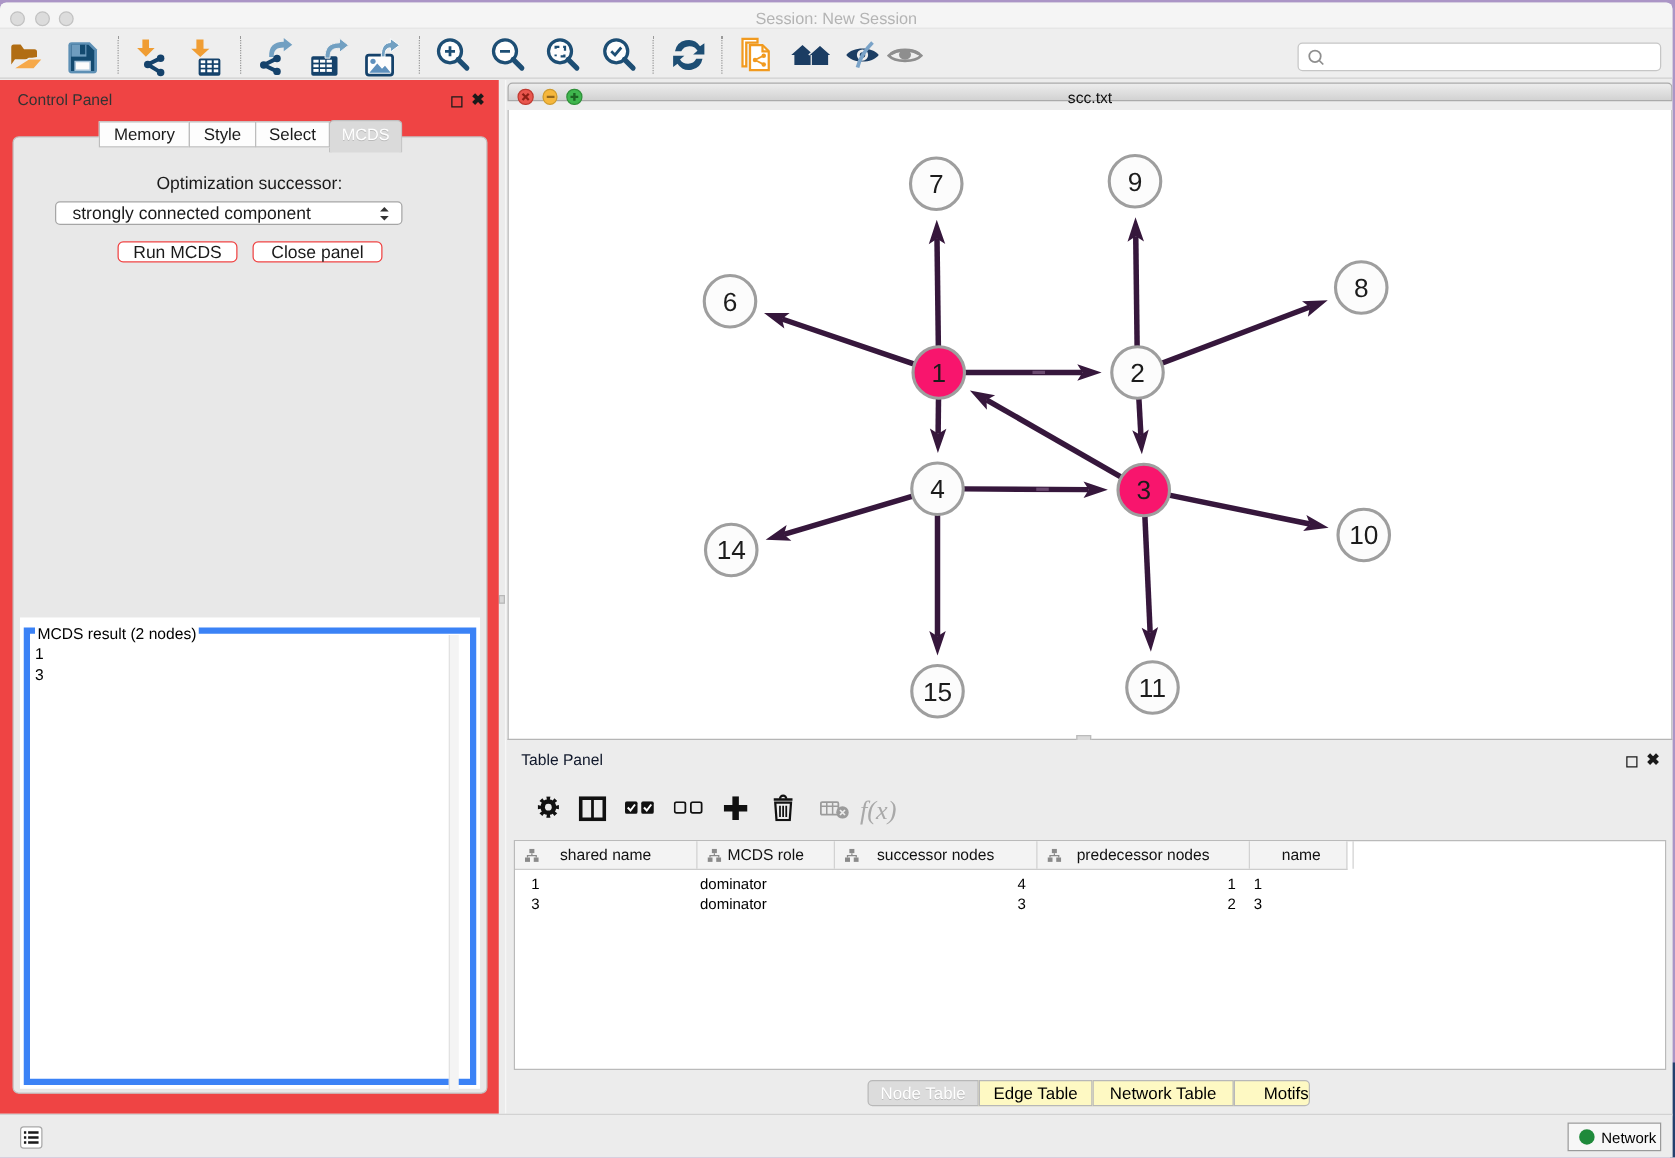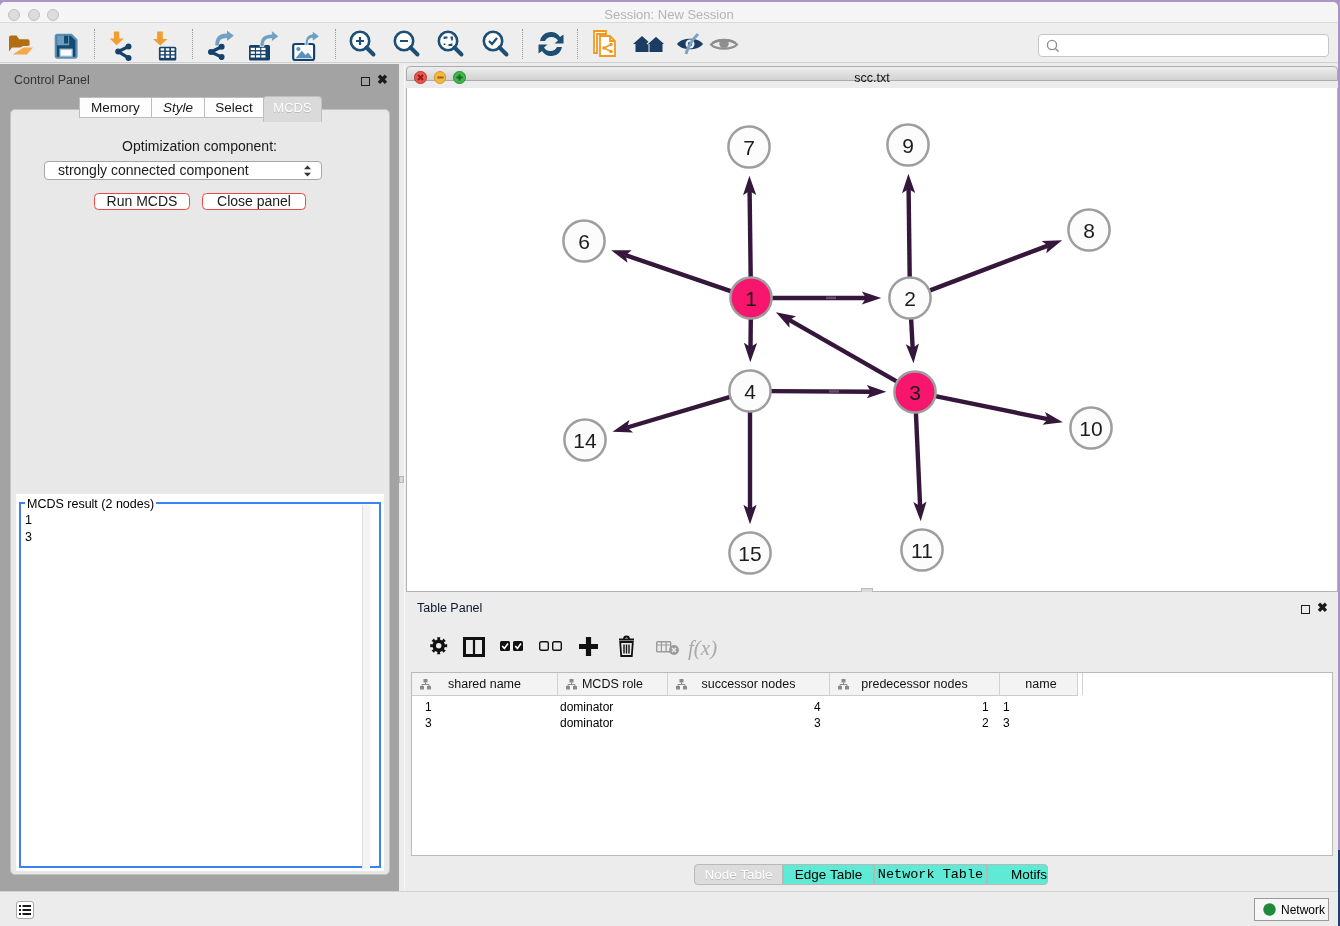--- a/index.html
+++ b/index.html
@@ -8,32 +8,32 @@
 .abs { position:absolute; }
 #win { position:absolute; left:0; top:2px; width:1338px; height:924px; background:#ececec; border-radius:5px 5px 0 0; overflow:hidden; }
 #titlebar { position:absolute; left:0; top:0; width:1338px; height:21px; background:#f5f5f5; border-bottom:1px solid #dadada; border-radius:5px 5px 0 0; }
 .tdot { position:absolute; top:6.5px; width:12px; height:12px; border-radius:50%; background:#dcdcdc; border:1px solid #c2c2c2; }
 #apptitle { position:absolute; top:5px; left:0; width:100%; text-align:center; font-size:13px; color:#b4b4b4; }
 #toolbar { position:absolute; left:0; top:21px; width:1338px; height:40px; background:#eeeeee; border-bottom:1px solid #cfcfcf; }
 .sep { position:absolute; top:6px; height:30px; width:0; border-left:1px dotted #9a9a9a; }
 .ticon { position:absolute; top:0; }
 #searchbox { position:absolute; left:1038px; top:11px; width:291px; height:23px; background:#fff; border:1px solid #c6c6c6; border-radius:4px; }
 
-#cpanel { position:absolute; left:0; top:62px; width:399px; height:829px; background:#a3a3a3; }
+#cpanel { position:absolute; left:0; top:62px; width:399px; height:829px; background:#ef4444; }
 #cp-title { position:absolute; left:14px; top:9px; font-size:12.5px; color:#333; }
 .maxbox { position:absolute; width:9px; height:9px; border:1.5px solid #1a1a1a; background:transparent; }
 .closex { position:absolute; font-size:13px; font-weight:bold; color:#1a1a1a; }
 .tabbtn { position:absolute; z-index:3; top:33px; height:21px; background:#fdfdfd; border:1px solid #bdbdbd; font-size:13.5px; color:#1a1a1a; text-align:center; line-height:19px; }
 #tab-mcds { position:absolute; z-index:2; left:263px; top:32px; width:59px; height:26px; background:#dadada; border:1px solid #c0c0c0; border-bottom:none; border-radius:4px 4px 0 0; color:#fff; font-size:13px; text-align:center; line-height:22px; text-shadow:0 1px 0 #bbb; }
 #cp-box { position:absolute; left:10px; top:45px; width:380px; height:766px; background:#e8e8e8; border:1.5px solid #c3c3c3; border-radius:5px; }
 #opt-label { position:absolute; left:0; top:74px; width:399px; text-align:center; font-size:14px; color:#1a1a1a; }
 #opt-select { position:absolute; left:44px; top:97px; width:278px; height:18.5px; background:#fff; border:1px solid #a6a6a6; border-radius:4px; font-size:14px; color:#1a1a1a; line-height:17.5px; padding-left:13px; }
 .btn { position:absolute; top:129px; height:17px; background:#fff; border:1px solid #ef4444; border-radius:4.5px; font-size:14px; color:#1a1a1a; text-align:center; line-height:15px; }
 #results-white { position:absolute; left:16px; top:430px; width:368px; height:377px; background:#fff; }
-#fieldset { position:absolute; left:3px; top:8px; width:362px; height:366px; border:2px solid #3b82f6; }
+#fieldset { position:absolute; left:3px; top:8px; width:362px; height:366px; border:5px solid #3b82f6; }
 #fs-legend { position:absolute; left:4px; top:-7px; background:#fff; padding:0 2px; font-size:12.5px; color:#000; }
 #fs-text { position:absolute; left:4px; top:8px; font-size:12.5px; color:#000; line-height:16.5px; }
 #fs-scroll { position:absolute; right:9px; top:1px; width:8px; height:364px; background:#f4f4f4; border-left:1px solid #e2e2e2; }
 
 #netwin-tbar { position:absolute; left:406px; top:64px; width:932px; height:15px; background:linear-gradient(#ededed,#d2d2d2); border:1px solid #aaa; border-radius:4px 4px 0 0; }
 .mdot { position:absolute; top:4px; width:12.5px; height:12.5px; border-radius:50%; }
 #nettitle { position:absolute; top:4px; left:0; width:100%; text-align:center; font-size:12.5px; color:#111; }
 #canvas { position:absolute; left:406px; top:85.5px; width:932px; height:504px; background:#fff; border-left:1px solid #b5b5b5; border-right:1px solid #b5b5b5; border-bottom:1px solid #b5b5b5; }
 #graph text { font-size:21px; fill:#1c1c1c; text-anchor:middle; font-family:"Liberation Sans", sans-serif; }
 #graph line { stroke:#36173c; stroke-width:4.4; }
@@ -41,21 +41,21 @@
 
 #tpanel { position:absolute; left:406px; top:590px; width:932px; height:301px; background:#ececec; }
 #tp-title { position:absolute; left:11px; top:9px; font-size:12.5px; color:#0f172a; }
 #tp-toolbar { position:absolute; left:5px; top:36px; width:922px; height:38px; }
 #ttable { position:absolute; left:5px; top:80px; width:922px; height:184px; background:#fff; border:1px solid #bababa; }
 #thead { position:absolute; left:0; top:0; width:666px; border-right:1px solid #d2d2d2; height:23px; background:#f3f3f3; border-bottom:1px solid #cccccc; }
 .th { position:absolute; top:0; height:22px; border-right:1px solid #d2d2d2; font-size:12.5px; color:#111; text-align:center; line-height:23px; }
 .hicon { position:absolute; left:8px; top:6px; }
 .cell { position:absolute; font-size:12px; color:#000; }
 #tabrow { position:absolute; left:0px; top:272px; width:932px; height:22px; }
-.btab { position:absolute; top:0; height:21px; border:1px solid #b8b8b8; background:#5eead4; font-size:13.5px; color:#000; text-align:center; line-height:19px; }
+.btab { position:absolute; top:0; height:21px; border:1px solid #b8b8b8; background:#fef9c3; font-size:13.5px; color:#000; text-align:center; line-height:19px; }
 
 #statusbar { position:absolute; left:0; top:889px; width:1338px; height:35px; background:#ececec; border-top:1px solid #d2d2d2; }
 #memorybtn { position:absolute; right:9px; top:6px; width:75px; height:23px; background:#f7f7f7; border:1px solid #9a9a9a; font-size:12px; color:#000; }
 </style>
 </head>
 <body>
 <div class="abs" style="left:1336px; top:850px; width:4px; height:76px; background:#24406e;"></div>
 <div id="win">
   <div id="titlebar">
     <div class="tdot" style="left:8px;"></div>
@@ -183,25 +183,25 @@
     </div>
   </div>
 
   <div class="abs" style="left:404px; top:62px; width:1.4px; height:827px; background:#f7f7f7;"></div>
   <div class="abs" style="left:398.5px; top:474px; width:5px; height:7px; background:#d8d8d8; border:1px solid #b8b8b8;"></div>
   <div id="cpanel">
     <div id="cp-title">Control Panel</div>
     <div class="maxbox" style="left:361px; top:13px;"></div>
     <div class="closex" style="left:377px; top:8px;">✖</div>
     <div class="tabbtn" style="left:79px; width:73px;">Memory</div>
-    <div class="tabbtn" style="left:151px; width:54px;font-style:italic;">Style</div>
+    <div class="tabbtn" style="left:151px; width:54px;">Style</div>
     <div class="tabbtn" style="left:204px; width:60px;">Select</div>
     <div id="tab-mcds">MCDS</div>
     <div id="cp-box"></div>
-    <div id="opt-label">Optimization component:</div>
+    <div id="opt-label">Optimization successor:</div>
     <div id="opt-select">strongly connected component
       <svg width="11" height="14" style="position:absolute;right:8px;top:2px;" viewBox="0 0 11 14">
           <path d="M2 5.2 L5.5 1.6 L9 5.2 Z" fill="#333"></path>
           <path d="M2 8.8 L5.5 12.4 L9 8.8 Z" fill="#333"></path>
         </svg>
     </div>
     <div class="btn" style="left:94px; width:96px;">Run MCDS</div>
     <div class="btn" style="left:202px; width:104px;">Close panel</div>
     <div id="results-white">
       <div id="fieldset">
@@ -363,21 +363,21 @@
       <div class="cell" style="left:591px; top:27px;">1</div>
       <div class="cell" style="left:13px; top:43px;">3</div>
       <div class="cell" style="left:148px; top:43px;">dominator</div>
       <div class="cell" style="left:402px; top:43px;">3</div>
       <div class="cell" style="left:570px; top:43px;">2</div>
       <div class="cell" style="left:591px; top:43px;">3</div>
     </div>
     <div id="tabrow">
       <div class="btab" style="left:288px; width:89px; background:#dcdcdc; color:#fff; text-shadow:0 1px 0 #bbb; border-radius:4px 0 0 4px;">Node Table</div>
       <div class="btab" style="left:377px; width:91px;">Edge Table</div>
-      <div class="btab" style="left:468px; width:113px;font-family:Liberation Mono, monospace;">Network Table</div>
+      <div class="btab" style="left:468px; width:113px;">Network Table</div>
       <div class="btab" style="left:581px; width:61px; border-radius:0 4px 4px 0;text-align:right;">Motifs</div>
     </div>
   </div>
 
   <div id="statusbar">
     <div class="abs" style="left:16px; top:9px; width:18px; height:18px; background:#fff; border:1px solid #a8a8a8; border-radius:3px;">
       <svg width="12" height="12" viewBox="0 0 12 12" style="position:absolute;left:2px;top:2px;">
           <g fill="#1a1a1a">
             <rect x="0" y="1" width="2" height="2"></rect>
             <rect x="3.5" y="1" width="8.5" height="2"></rect>

